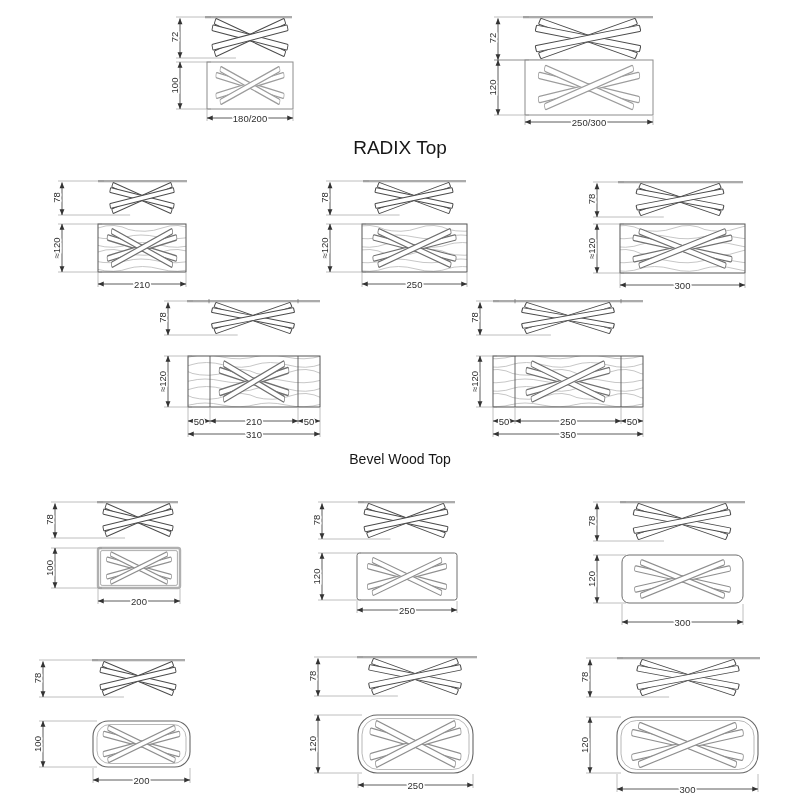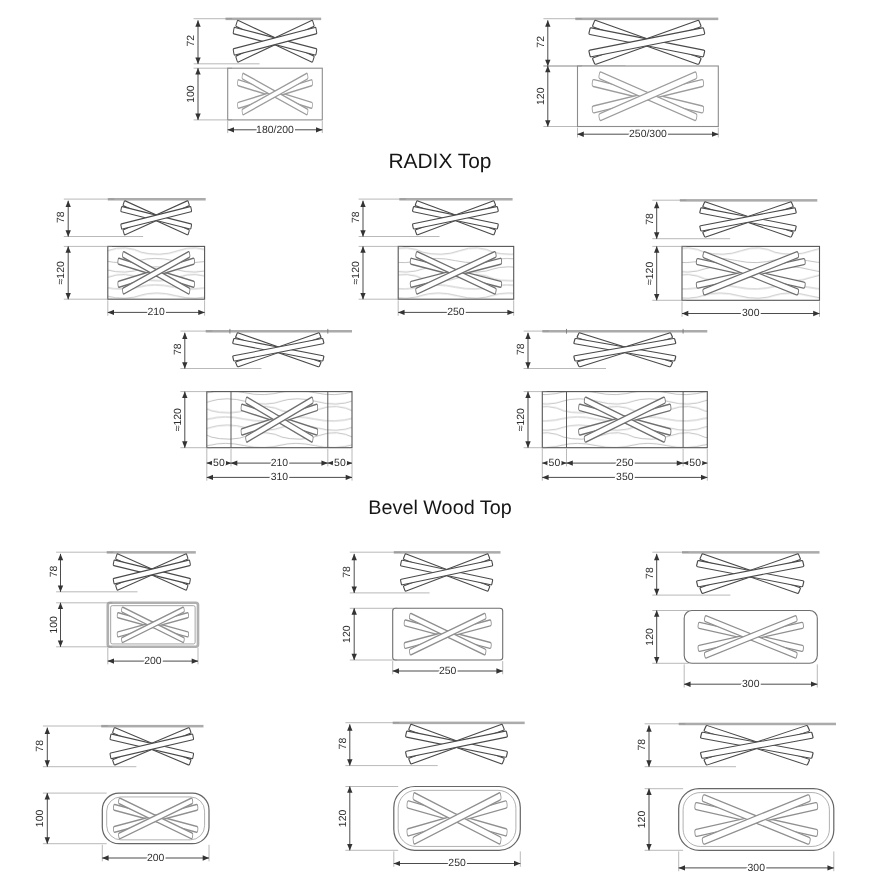--- a/index.html
+++ b/index.html
@@ -1,21 +1,21 @@
 <!DOCTYPE html>
 <html><head>
 <meta charset="utf-8">
 <style>
   html,body{margin:0;padding:0;background:#fff;}
   #canvas{position:relative;width:800px;height:800px;background:#ffffff;overflow:hidden;
           font-family:"Liberation Sans",sans-serif;}
   #drawing{position:absolute;left:0;top:0;}
   .title{position:absolute;left:0;width:100%;text-align:center;color:#161616;}
   #title-radix{top:137px;font-size:19px;}
-  #title-bevel{top:451px;font-size:18px;}
+  #title-bevel{top:451px;font-size:14px;}
   svg text{font-family:"Liberation Sans",sans-serif;font-size:9.5px;fill:#2e2e2e;
            paint-order:stroke;stroke:#ffffff;stroke-width:3px;stroke-linejoin:round;
            text-anchor:middle;}
 </style>
 </head>
 <body>
 
 <div id="canvas">
   <div class="title" id="title-radix">RADIX Top</div>
   <div class="title" id="title-bevel">Bevel Wood Top</div>

